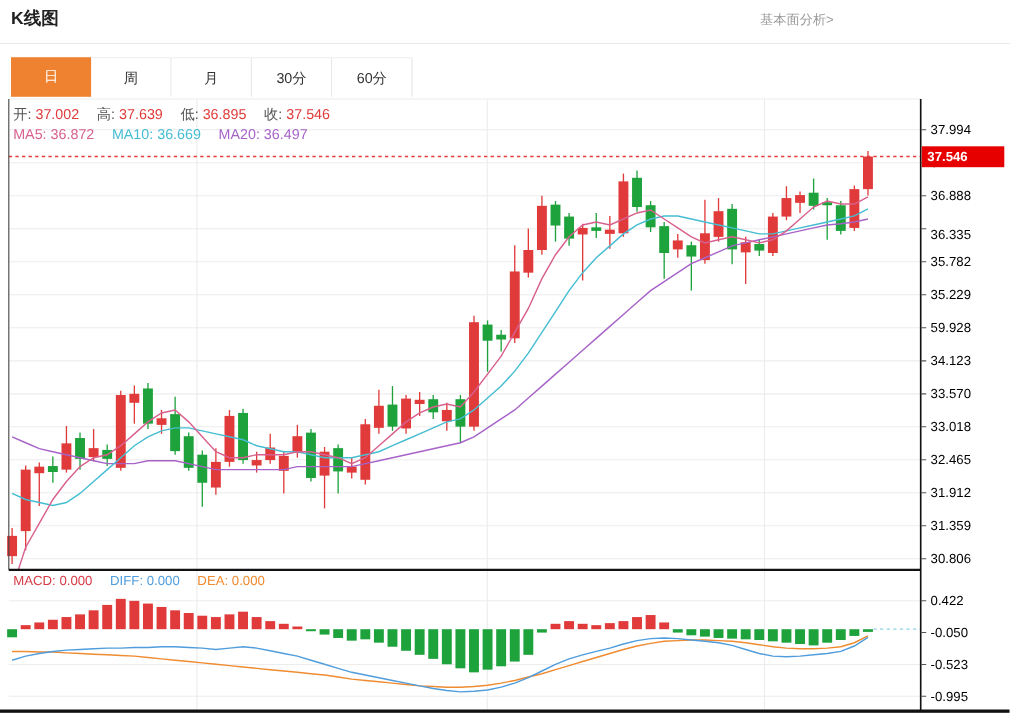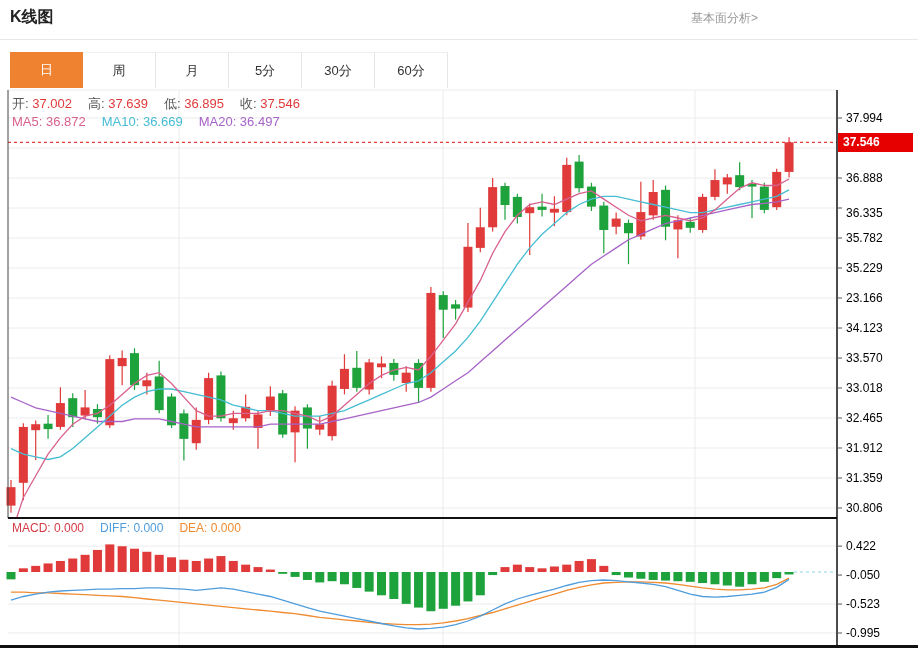--- a/index.html
+++ b/index.html
@@ -27,21 +27,20 @@
 <body>
 
 <div id="stage">
   <div id="page-title" class="abs">K线图</div>
   <div id="fundamental-link" class="abs">基本面分析&gt;</div>
   <div id="header-divider" class="abs"></div>
   <div id="tab-bar" class="abs">
       <div class="tab active">日</div>
       <div class="tab">周</div>
       <div class="tab">月</div>
-      <div class="tab">5分</div>
       <div class="tab">30分</div>
       <div class="tab">60分</div>
     </div>
   <div id="ohlc-row" class="abs"><span class="pair"><span class="lbl">开:</span><span style="color: rgb(224, 58, 58);"> 37.002</span></span><span class="pair"><span class="lbl">高:</span><span style="color: rgb(224, 58, 58);"> 37.639</span></span><span class="pair"><span class="lbl">低:</span><span style="color: rgb(224, 58, 58);"> 36.895</span></span><span class="pair"><span class="lbl">收:</span><span style="color: rgb(224, 58, 58);"> 37.546</span></span></div>
   <div id="ma-row" class="abs"><span class="pair"><span class="lbl" style="color: rgb(216, 96, 143);">MA5:</span><span style="color: rgb(216, 96, 143);"> 36.872</span></span><span class="pair"><span class="lbl" style="color: rgb(69, 189, 210);">MA10:</span><span style="color: rgb(69, 189, 210);"> 36.669</span></span><span class="pair"><span class="lbl" style="color: rgb(167, 99, 200);">MA20:</span><span style="color: rgb(167, 99, 200);"> 36.497</span></span></div>
   <svg id="chart-svg" width="918" height="649">
       <defs>
         <clipPath id="clipUpper">
           <rect x="8" y="90" width="829" height="428"></rect>
         </clipPath>
@@ -302,21 +301,21 @@
       </g>
     </svg>
   <div id="price-tag" class="abs">37.546</div>
   <div id="macd-row" class="abs"><span class="pair"><span class="lbl" style="color: rgb(214, 58, 69);">MACD:</span><span style="color: rgb(214, 58, 69);"> 0.000</span></span><span class="pair"><span class="lbl" style="color: rgb(79, 157, 221);">DIFF:</span><span style="color: rgb(79, 157, 221);"> 0.000</span></span><span class="pair"><span class="lbl" style="color: rgb(239, 139, 49);">DEA:</span><span style="color: rgb(239, 139, 49);"> 0.000</span></span></div>
 <div class="axis-label" style="top: 110.996px;">37.994</div>
     <div class="axis-label" style="top: 141px;">37.441</div>
     <div class="axis-label" style="top: 171.004px;">36.888</div>
     <div class="axis-label" style="top: 206px;">36.335</div>
     <div class="axis-label" style="top: 231.012px;">35.782</div>
     <div class="axis-label" style="top: 261.016px;">35.229</div>
-    <div class="axis-label" style="top: 291.02px;">23.166</div>
+    <div class="axis-label" style="top: 291.02px;">59.928</div>
     <div class="axis-label" style="top: 321.024px;">34.123</div>
     <div class="axis-label" style="top: 351.028px;">33.570</div>
     <div class="axis-label" style="top: 380.978px;">33.018</div>
     <div class="axis-label" style="top: 410.982px;">32.465</div>
     <div class="axis-label" style="top: 440.986px;">31.912</div>
     <div class="axis-label" style="top: 470.989px;">31.359</div>
     <div class="axis-label" style="top: 500.993px;">30.806</div>
     <div class="axis-label" style="top: 539.131px;">0.422</div>
     <div class="axis-label" style="top: 568.065px;">-0.050</div>
     <div class="axis-label" style="top: 597.06px;">-0.523</div>

